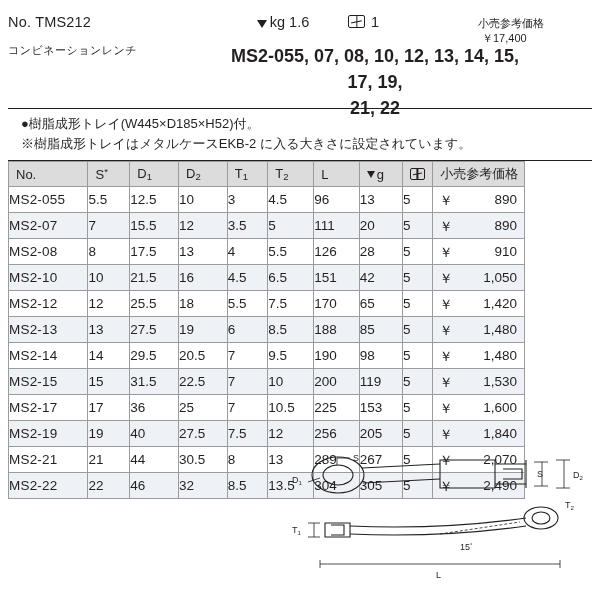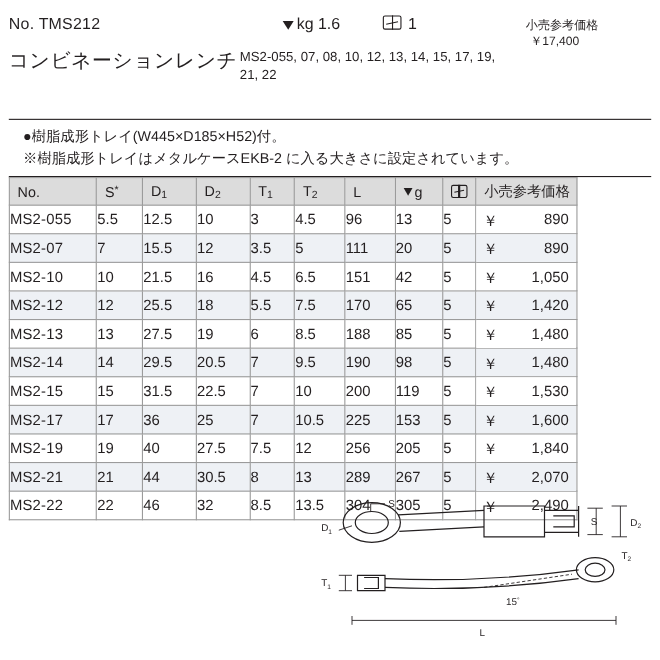--- a/index.html
+++ b/index.html
@@ -86,28 +86,30 @@
   }
   .hdr-price .amt { margin-left: 4px; }
 
   .hdr-row2 {
     display: flex;
     margin-top: 7px;
     font-size: 14px;
   }
   .hdr-name {
     width: 210px;
-    font-size: 18px;
+    font-size: 11px;
     letter-spacing: 0.5px;
   }
   .hdr-models {
     flex: 1;
+    text-align: center;
     line-height: 1.45;
-    font-size: 12px;
+    font-size: 18px;
     padding-right: 60px;
+    font-weight: bold;
   }
 
   .hdr-rule {
     position: absolute;
     left: 8px;
     width: 584px;
     border-top: 1.3px solid #231f20;
   }
   .rule1 { top: 108px; }
 
@@ -300,20 +302,35 @@
         <td class="num">5</td>
         <td class="num">111</td>
         <td class="num">20</td>
         <td class="num">5</td>
         <td class="yen">
             <span class="ysym">￥</span>
             <span class="yval">890</span>
           </td>
       </tr>
       <tr>
+        <td class="model">MS2-08</td>
+        <td class="num">8</td>
+        <td class="num">17.5</td>
+        <td class="num">13</td>
+        <td class="num">4</td>
+        <td class="num">5.5</td>
+        <td class="num">126</td>
+        <td class="num">28</td>
+        <td class="num">5</td>
+        <td class="yen">
+            <span class="ysym">￥</span>
+            <span class="yval">910</span>
+          </td>
+      </tr>
+      <tr>
         <td class="model">MS2-10</td>
         <td class="num">10</td>
         <td class="num">21.5</td>
         <td class="num">16</td>
         <td class="num">4.5</td>
         <td class="num">6.5</td>
         <td class="num">151</td>
         <td class="num">42</td>
         <td class="num">5</td>
         <td class="yen">

